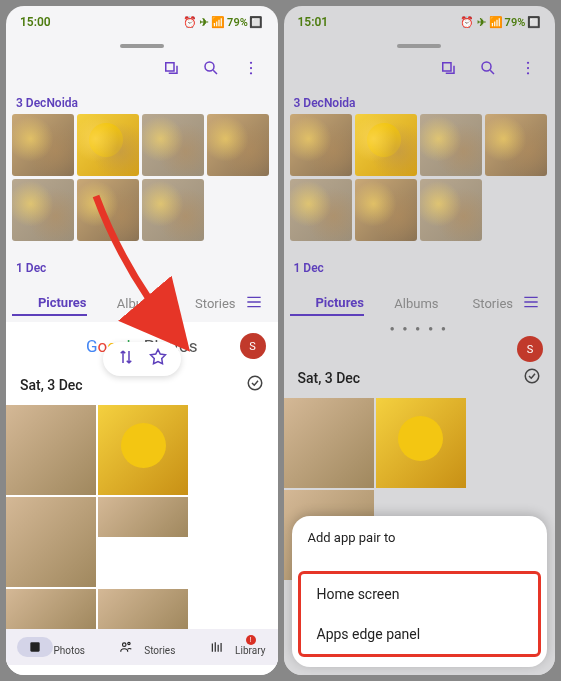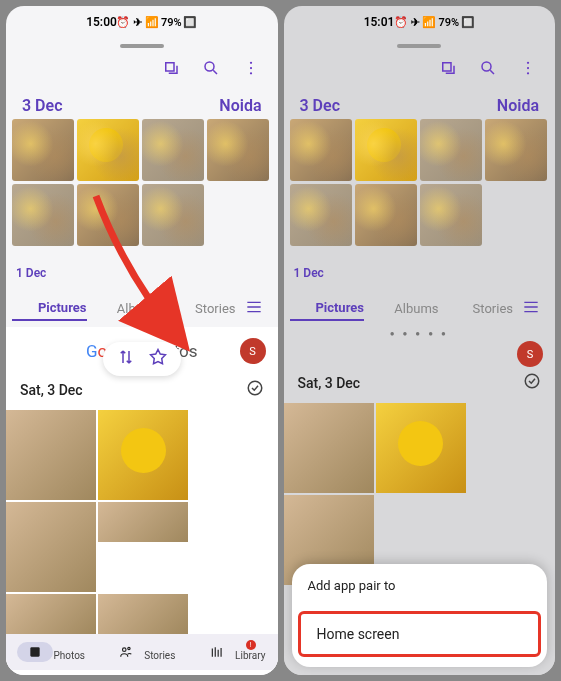--- a/index.html
+++ b/index.html
@@ -1,24 +1,24 @@
 <!DOCTYPE html>
 <html><head>
 <meta charset="utf-8">
 <style>
 *{box-sizing:border-box;margin:0;padding:0}
 body{font-family:-apple-system,Roboto,sans-serif;background:#888;display:flex;gap:6px;padding:6px;width:561px;height:681px}
 .phone{width:273px;height:669px;background:#f5f5f7;border-radius:18px;overflow:hidden;position:relative;display:flex;flex-direction:column}
 .phone.dim{background:#d8d8da}
-.statusbar{height:24px;display:flex;align-items:center;justify-content:center;padding:16px 14px;font-size:12px;font-weight:600;color:#000000}
+.statusbar{height:24px;display:flex;align-items:center;justify-content:space-between;padding:16px 14px;font-size:12px;font-weight:600;color:#4d7c0f}
 .statusbar .right{display:flex;gap:2px;align-items:center;font-size:11px}
 .pill{width:44px;height:4px;background:#999;border-radius:3px;margin:6px auto 2px}
 .toolbar{height:40px;display:flex;align-items:center;justify-content:flex-end;gap:22px;padding:0 18px;color:#6a3dc8}
 .toolbar svg{width:18px;height:18px}
-.daterow{display:flex;justify-content:space-between;padding:6px 16px 4px;font-size:16px;color:#5d3fbb;font-weight:600}
+.daterow{display:flex;padding:6px 10px 4px;font-size:12px;color:#5d3fbb;font-weight:600}
 .grid{display:flex;flex-wrap:wrap;gap:3px;padding:0 6px}
 .thumb{width:62px;height:62px;border-radius:3px;background:linear-gradient(135deg,#c9a876,#8b7355);position:relative;overflow:hidden}
 .thumb::after{content:"";position:absolute;inset:0;background:radial-gradient(circle at 30% 40%,rgba(255,220,100,.6),transparent 40%),radial-gradient(circle at 70% 60%,rgba(180,140,90,.5),transparent 50%)}
 .thumb.food{background:linear-gradient(135deg,#f4d03f,#d4a017)}
 .thumb.food::before{content:"";position:absolute;top:15%;left:20%;width:55%;height:55%;background:#f1c40f;border-radius:50%}
 .thumb.ppl{background:linear-gradient(135deg,#b8a890,#9c8f7a)}
 .daterow2{padding:20px 10px 8px;font-size:12px;color:#5d3fbb;font-weight:600}
 .tabs{display:flex;align-items:center;padding:8px 6px 6px;gap:0;font-size:13px}
 .tab{flex:1;text-align:right;color:#888;padding:4px 0}
 .tab.active{color:#5d3fbb;font-weight:700;border-bottom:2px solid #5d3fbb}
@@ -42,21 +42,21 @@
 .gth.sm{height:40px}
 .gnav{display:flex;background:#f0eef5;padding:8px 0 6px}
 .gnavbtn{flex:1;text-align:center;font-size:10px;color:#444;position:relative}
 .gnavbtn.active .ico{background:#d4d4e8;border-radius:12px}
 .gnavbtn .ico{display:inline-flex;width:36px;height:20px;align-items:center;justify-content:center;margin-bottom:2px}
 .gnavbtn svg{width:14px;height:14px}
 .badge{position:absolute;top:-2px;right:22px;width:10px;height:10px;background:#d93025;border-radius:50%;color:#fff;font-size:7px;line-height:10px}
 .sheet{position:absolute;bottom:8px;left:8px;right:8px;background:#fff;border-radius:18px;padding:14px 0 6px;z-index:10;box-shadow:0 -2px 12px rgba(0,0,0,.2)}
 .sheet-title{font-size:13px;font-weight:400;padding:0 16px 10px;color:#222}
 .sheet-opt{padding:12px 16px;font-size:14px;color:#222}
-.redbox{border:3px solid #e63527;border-radius:6px;margin:8px 6px 4px}
+.redbox{border:3px solid #e63527;border-radius:6px;margin:16px 6px 4px}
 .arrow{position:absolute;top:180px;left:80px;z-index:20;pointer-events:none}
 </style>
 </head>
 <body>
 
 <div class="phone">
   <div class="statusbar">
     <span>15:00</span>
     <span class="right">⏰ ✈ 📶 <span>79%</span>🔲</span>
   </div>
@@ -219,15 +219,16 @@
       <div class="gth"></div>
         <div class="gth food"></div>
         <div class="gth"></div>
     </div>
   </div>
 
   <div class="sheet">
     <div class="sheet-title">Add app pair to</div>
     <div class="redbox">
       <div class="sheet-opt">Home screen</div>
+      <div class="sheet-opt">Apps edge panel</div>
     </div>
   </div>
 </div>
 
 </body></html>

